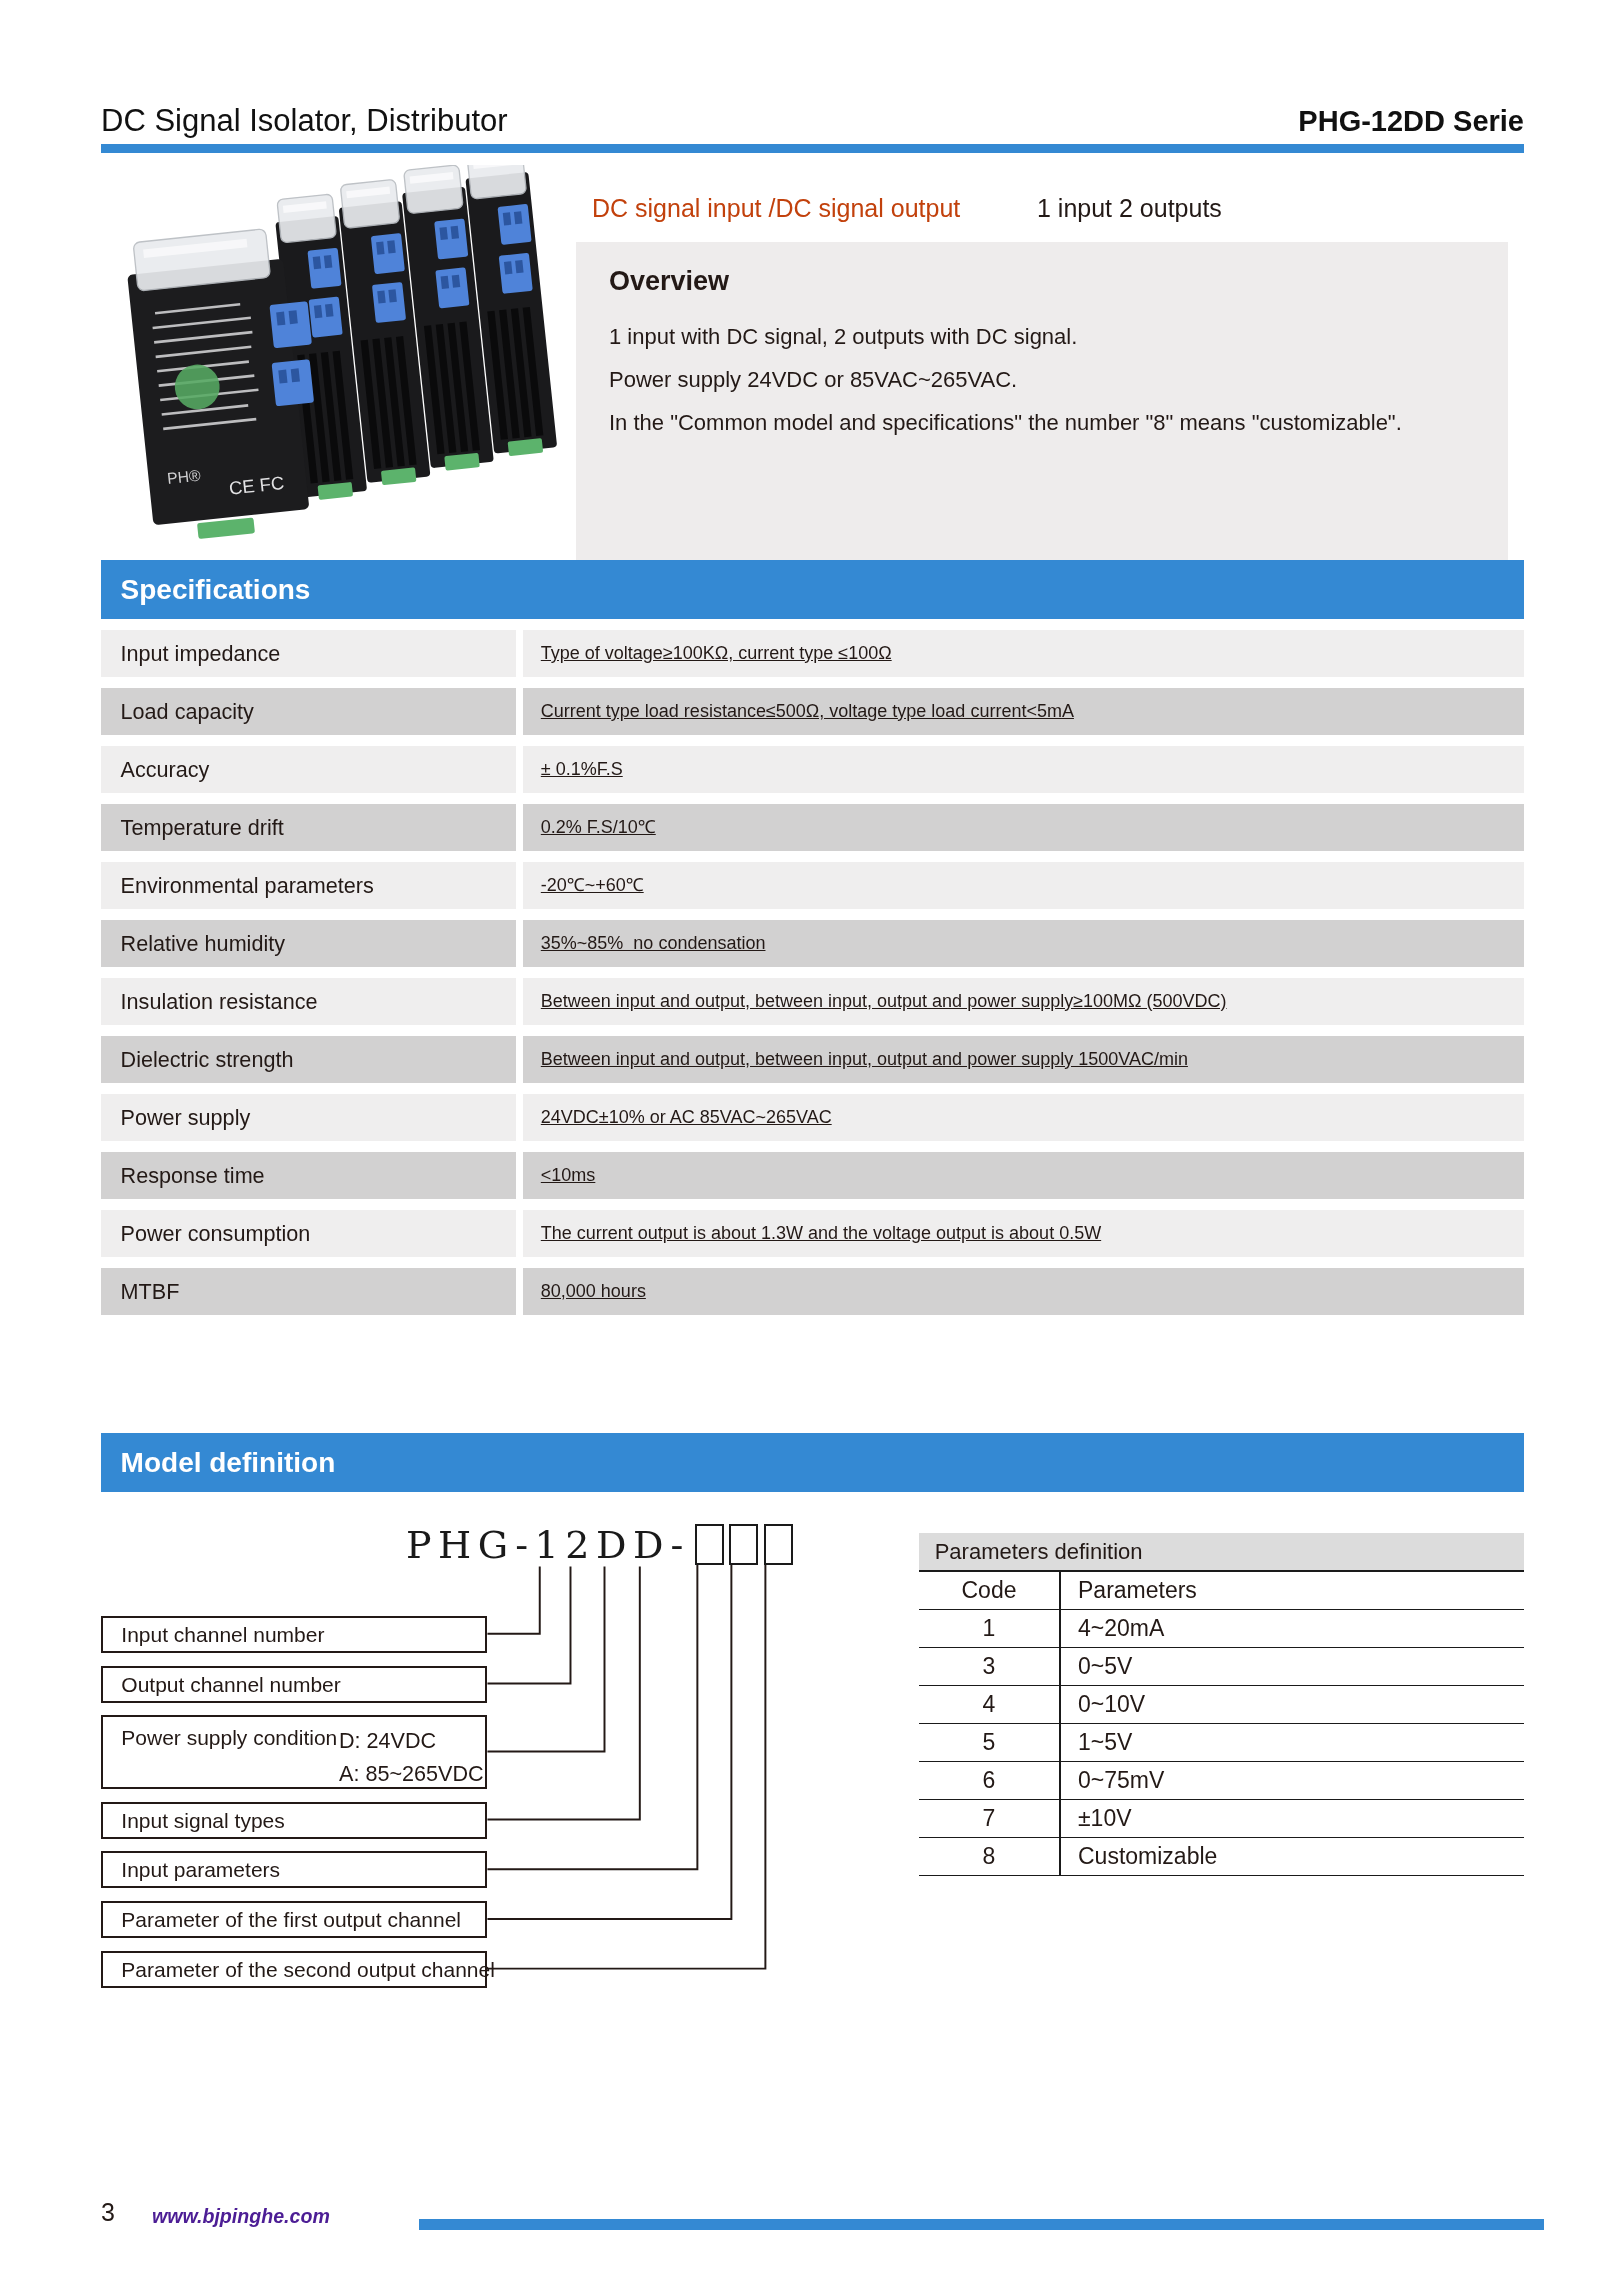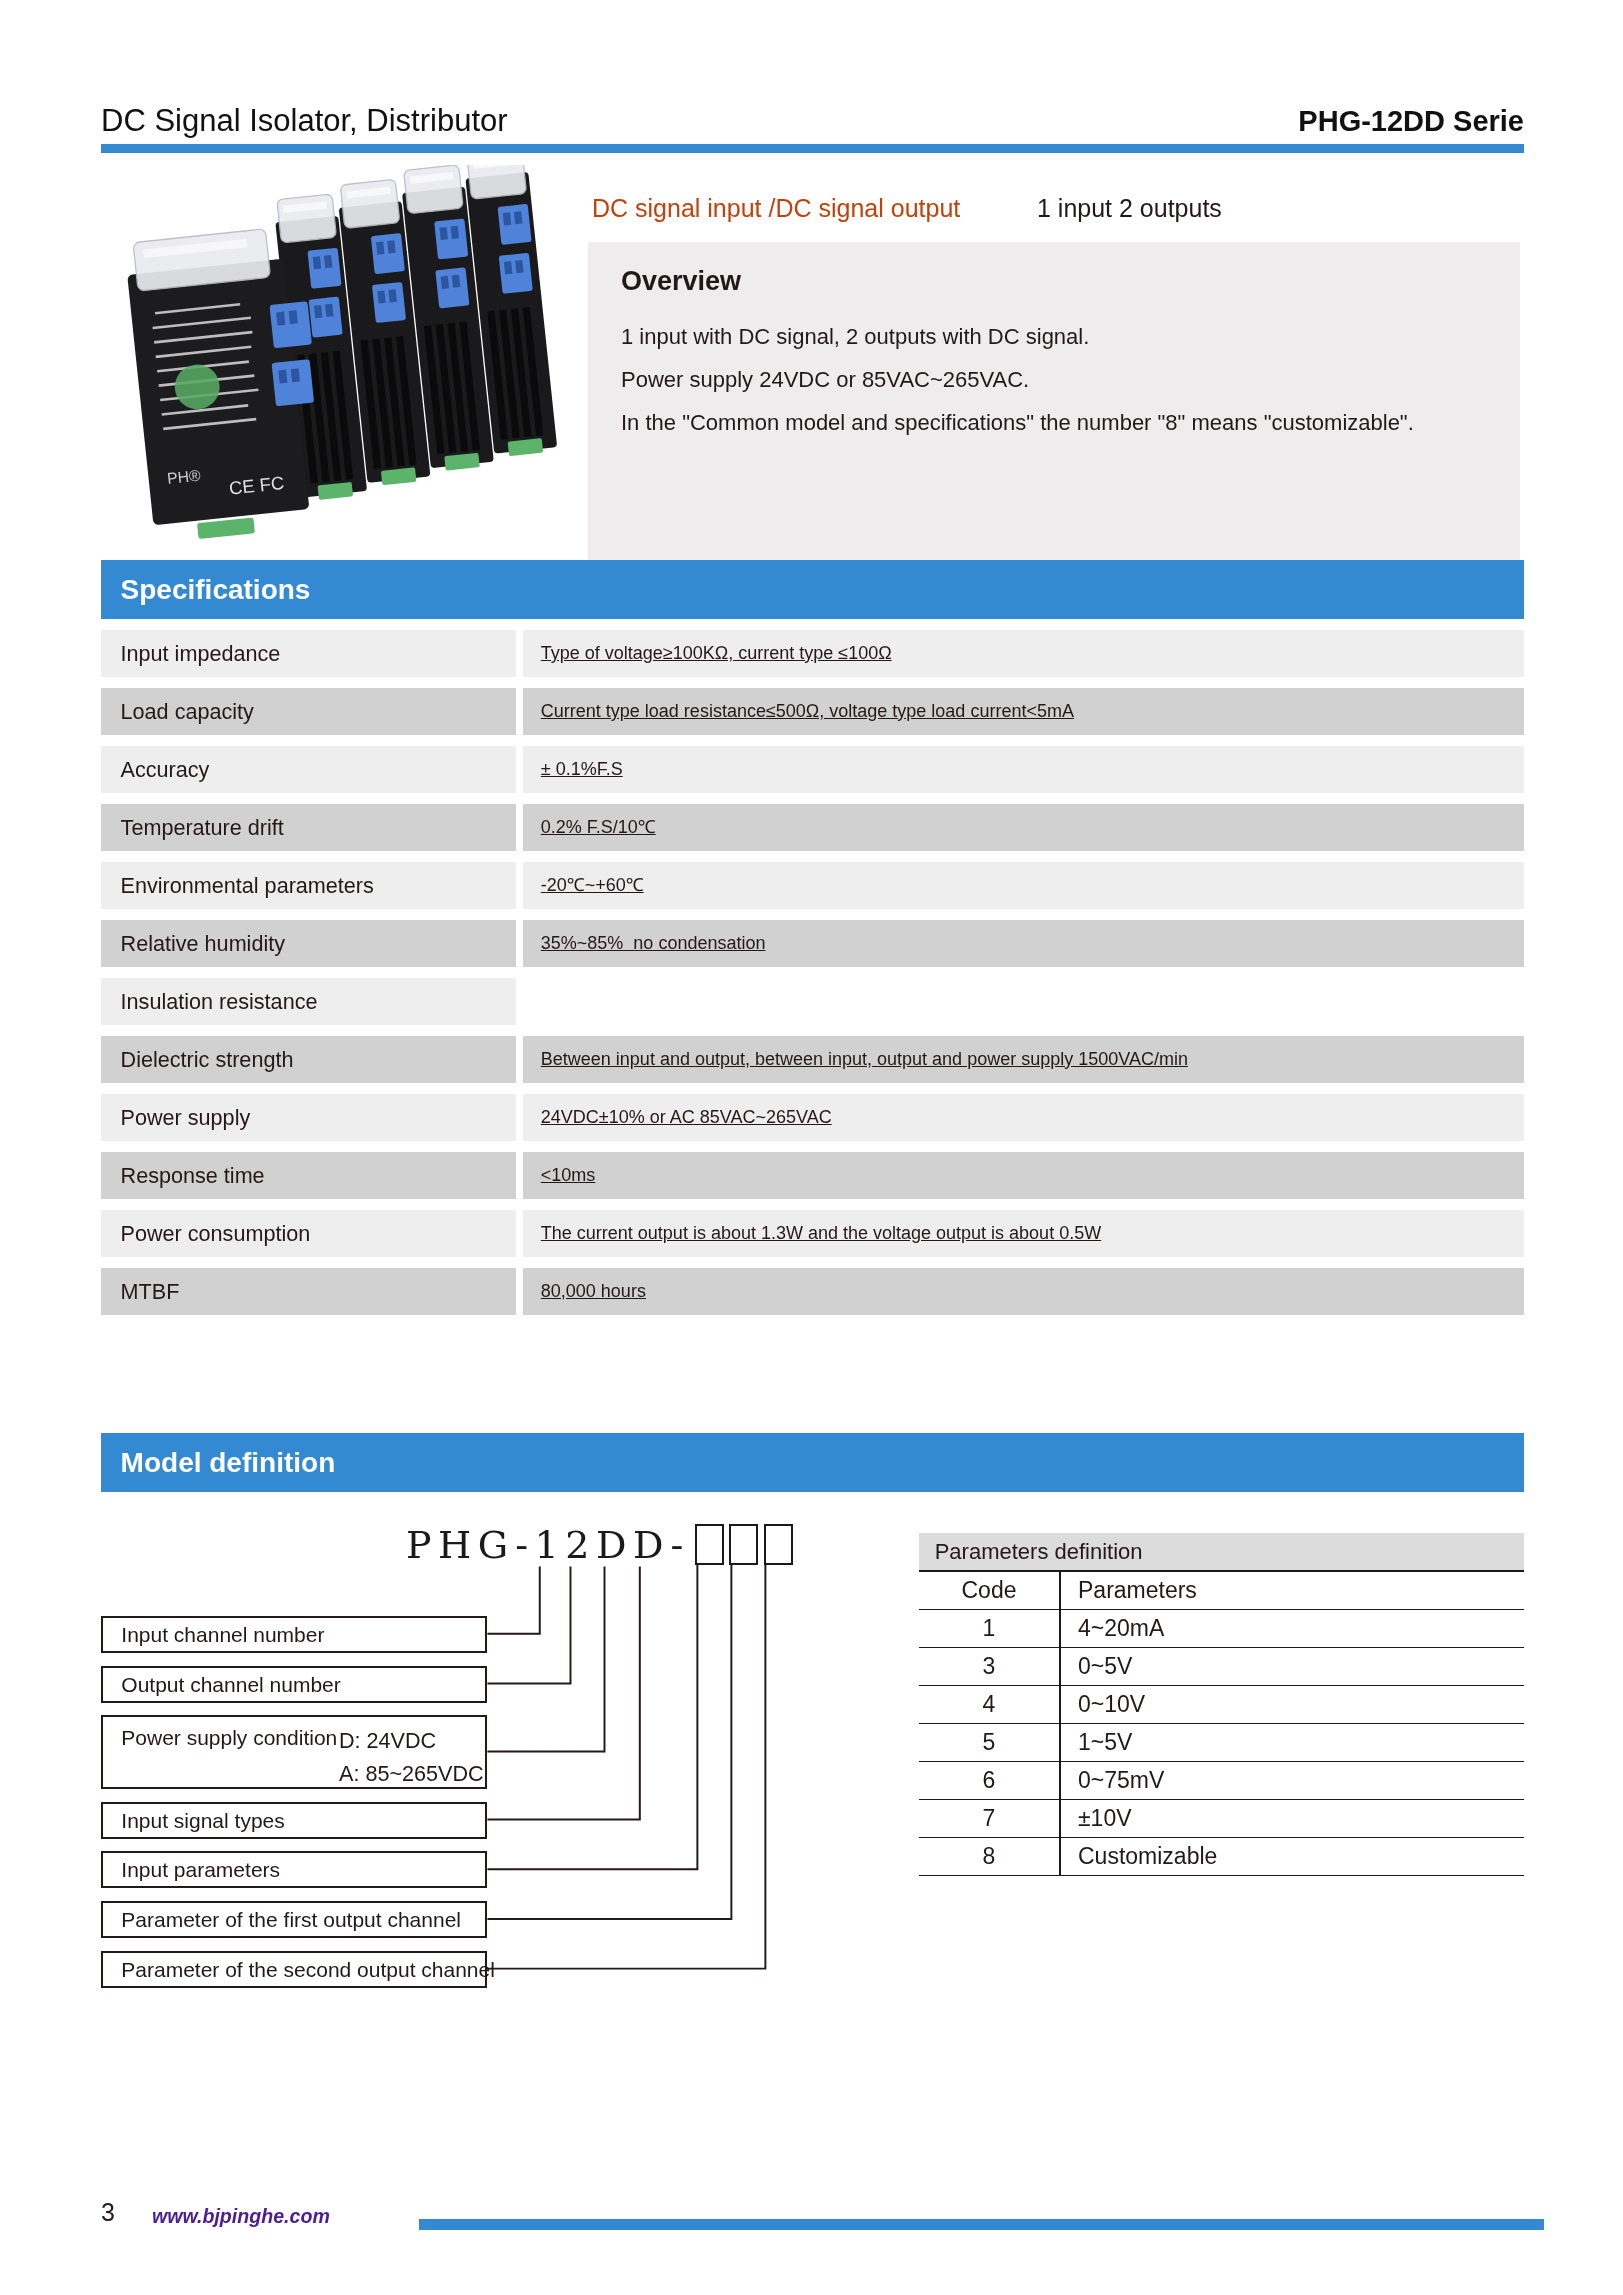--- a/index.html
+++ b/index.html
@@ -8,21 +8,21 @@
     font-family:"Liberation Sans", sans-serif;color:#231916;overflow:hidden;
   }
   
   .doc-title{position:absolute;left:101px;top:103px;font-size:31px;font-weight:400;color:#111;letter-spacing:0;}
   .doc-series{position:absolute;right:99px;top:105px;font-size:29px;font-weight:600;color:#111;}
   .head-rule{position:absolute;left:101px;top:144px;width:1423px;height:9.2px;background:#3489d3;}
   
   .product-img{position:absolute;left:118px;top:165px;width:461px;height:379px;}
   .headline-left{position:absolute;left:592px;top:194px;font-size:25px;color:#c2410c;}
   .headline-right{position:absolute;left:1037px;top:194px;font-size:25px;color:#231916;}
-  .overview{position:absolute;left:588px;top:242px;width:932px;height:339px;background:#eeecec;box-sizing:border-box;padding:23.6px 33px 0 33px;}
+  .overview{position:absolute;left:576px;top:242px;width:932px;height:339px;background:#eeecec;box-sizing:border-box;padding:23.6px 33px 0 33px;}
   .overview h2{margin:0 0 27.5px 0;font-size:27px;font-weight:700;color:#231916;}
   .overview p{margin:0 0 17px 0;font-size:22px;line-height:26px;color:#231916;}
   
   .section-bar{position:absolute;left:101px;width:1423px;height:59px;background:#3489d3;color:#fff;
     font-size:28px;font-weight:700;line-height:59px;padding-left:19.6px;box-sizing:border-box;}
   .bar-specs{top:560px;}
   .bar-model{top:1433px;}
   
   .spec-table{position:absolute;left:101px;top:630px;width:1423px;display:flex;flex-direction:column;gap:11px;}
   .spec-row{display:flex;gap:6.5px;height:47px;}
@@ -155,20 +155,21 @@
     <div class="spec-row">
       <div class="spec-label">Environmental parameters</div>
       <div class="spec-value">-20℃~+60℃</div>
     </div>
     <div class="spec-row">
       <div class="spec-label">Relative humidity</div>
       <div class="spec-value">35%~85%&nbsp; no condensation</div>
     </div>
     <div class="spec-row">
       <div class="spec-label">Insulation resistance</div>
+      <div class="spec-value">Between input and output, between input, output and power supply≥100MΩ (500VDC)</div>
     </div>
     <div class="spec-row">
       <div class="spec-label">Dielectric strength</div>
       <div class="spec-value">Between input and output, between input, output and power supply 1500VAC/min</div>
     </div>
     <div class="spec-row">
       <div class="spec-label">Power supply</div>
       <div class="spec-value">24VDC±10% or AC 85VAC~265VAC</div>
     </div>
     <div class="spec-row">

